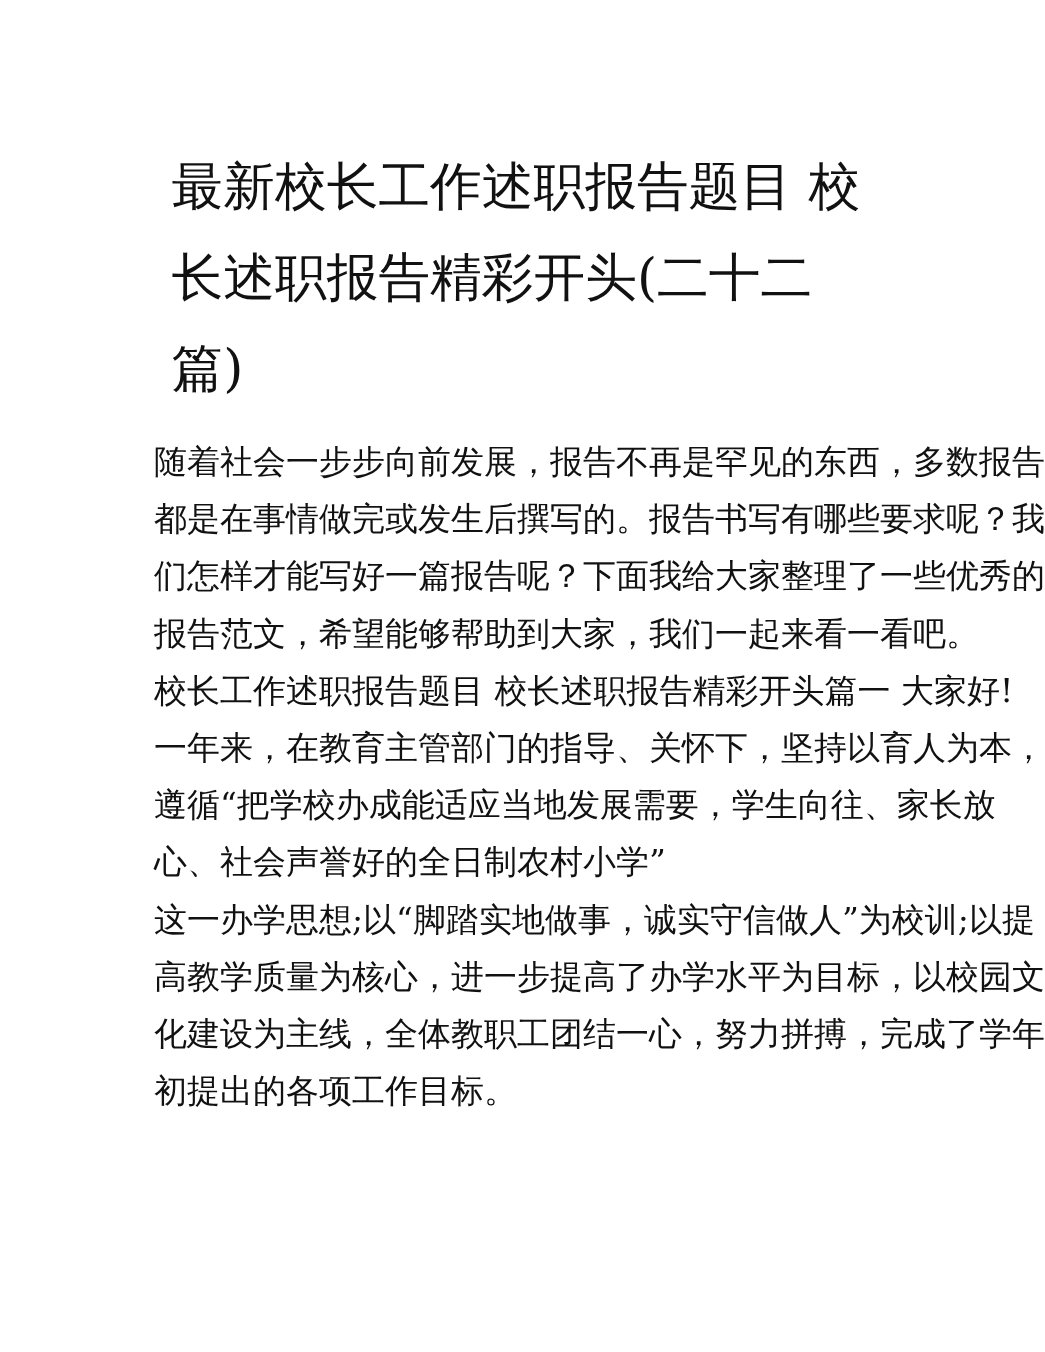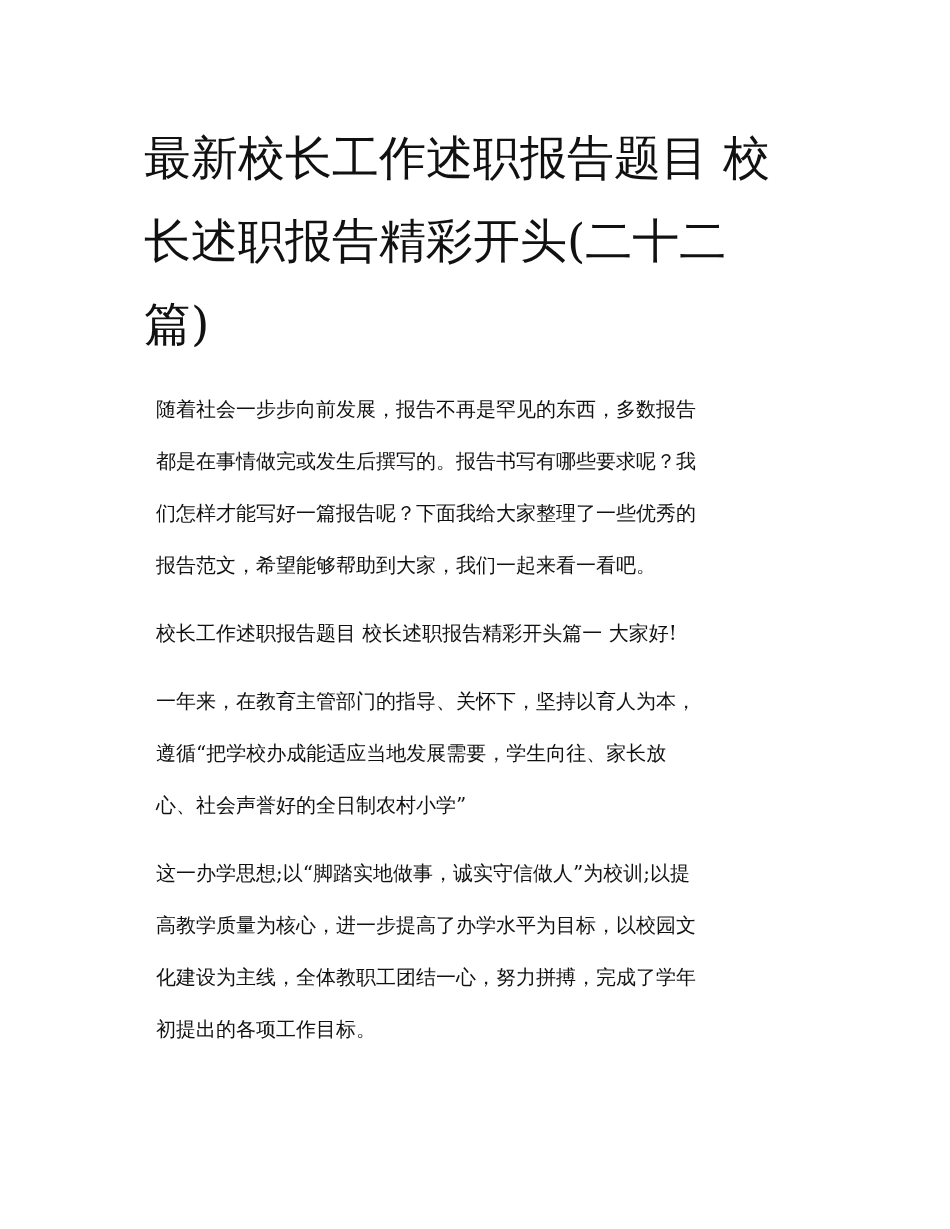--- a/index.html
+++ b/index.html
@@ -18,30 +18,30 @@
     .page {
       position: absolute;
       left: 140px;
       top: 112px;
       width: 672px;
     }
     .doc-title {
       font-size: 47px;
       line-height: 83px;
       font-weight: normal;
-      margin: 4px;
+      margin: 16px;
       letter-spacing: 0px;
     }
     .body-text {
       margin-top: 18px;
     }
     .para {
-      font-size: 20px;
+      font-size: 30px;
       line-height: 52px;
-      margin: 16px;
+      margin: 0;
       letter-spacing: 0px;
     }
     .line {
       display: block;
       white-space: nowrap;
     }
   </style>
 </head>
 <body>
 

